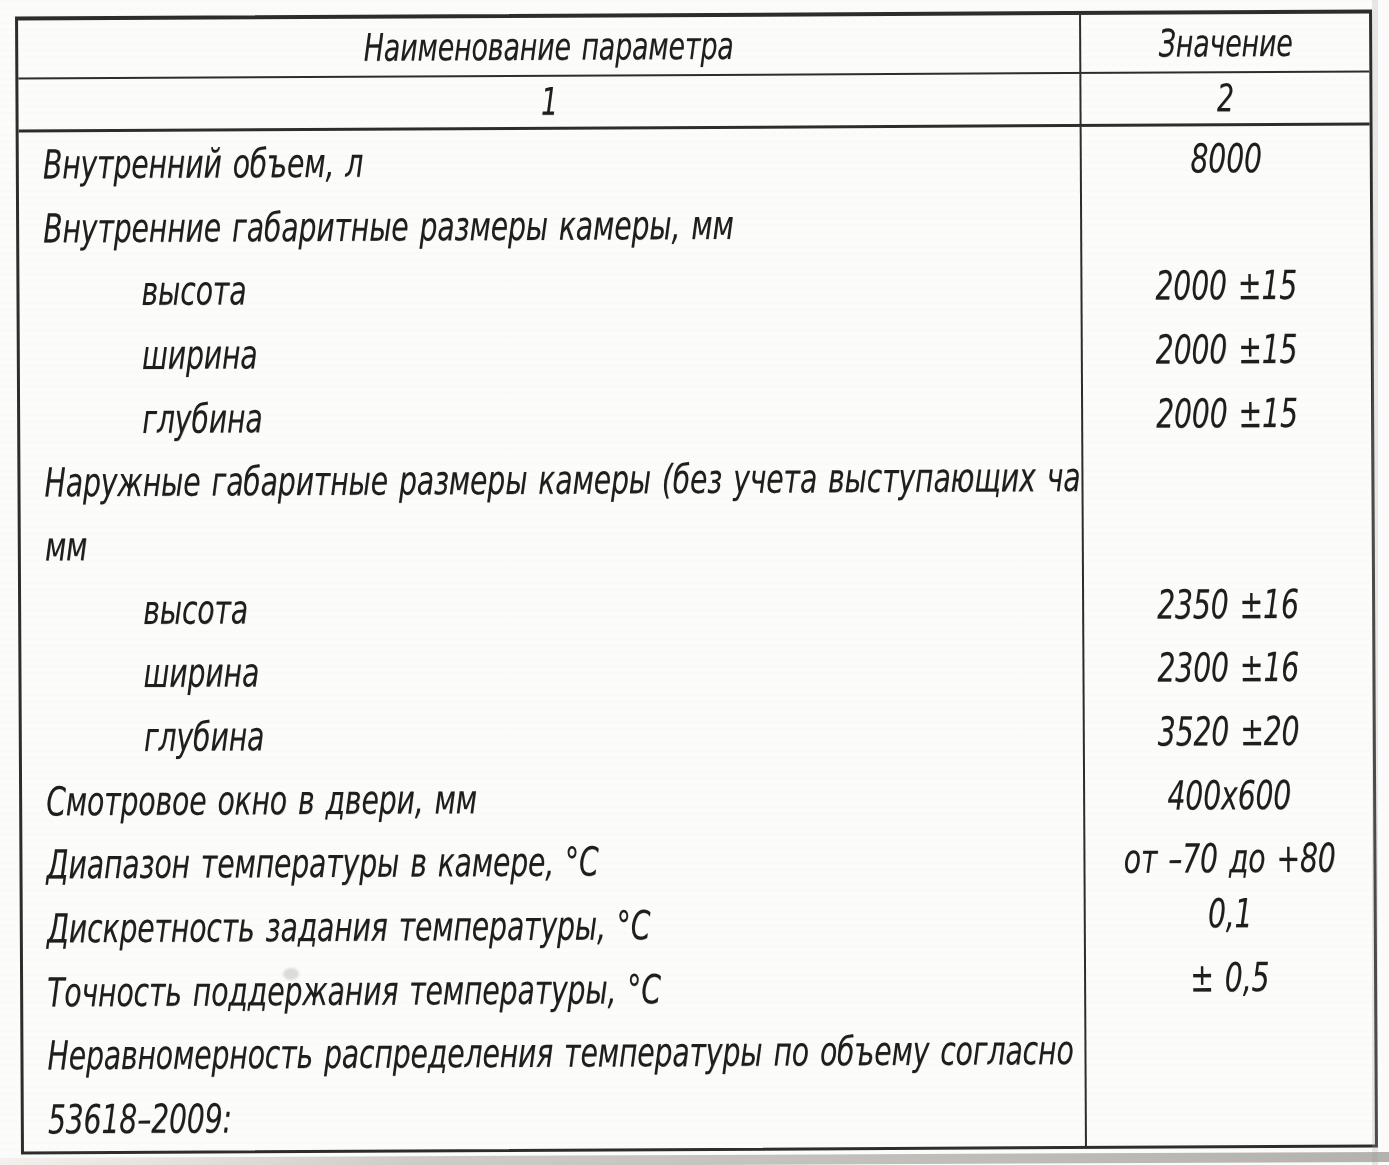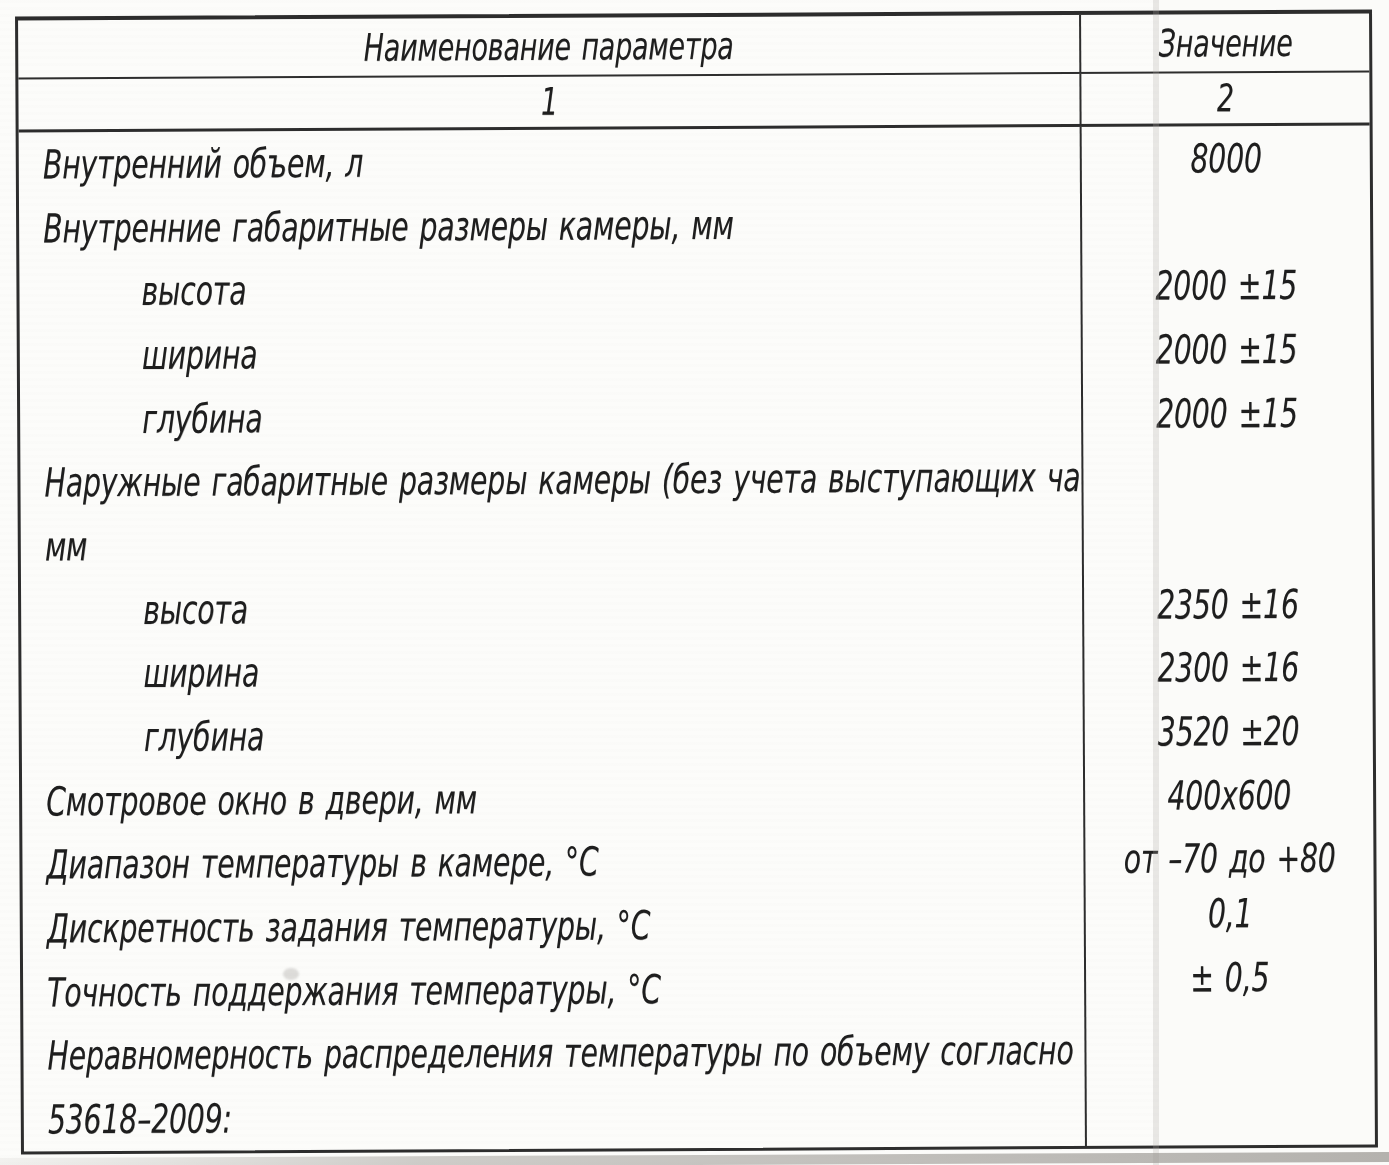--- a/index.html
+++ b/index.html
@@ -5,21 +5,21 @@
   * { margin: 0; padding: 0; box-sizing: border-box; }
 
   html, body {
     width: 1389px; height: 1165px;
     overflow: hidden;
     background: #fbfbf9;
   }
 
   .sheet {
     position: relative;
-    width: 1159px; height: 1165px;
+    width: 1378px; height: 1165px;
     background:
       repeating-linear-gradient(0deg, rgba(120,118,114,0.012) 0 3px, rgba(255,255,255,0) 3px 7px),
       #fcfcfa;
     font-family: "DejaVu Sans", sans-serif;
     font-style: italic;
     color: #1e1e1e;
   }
 
   
   .gtable {

